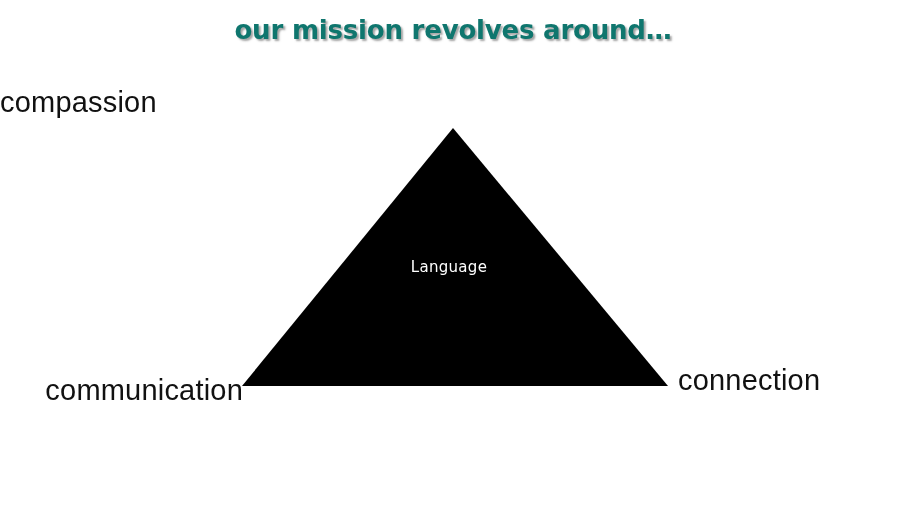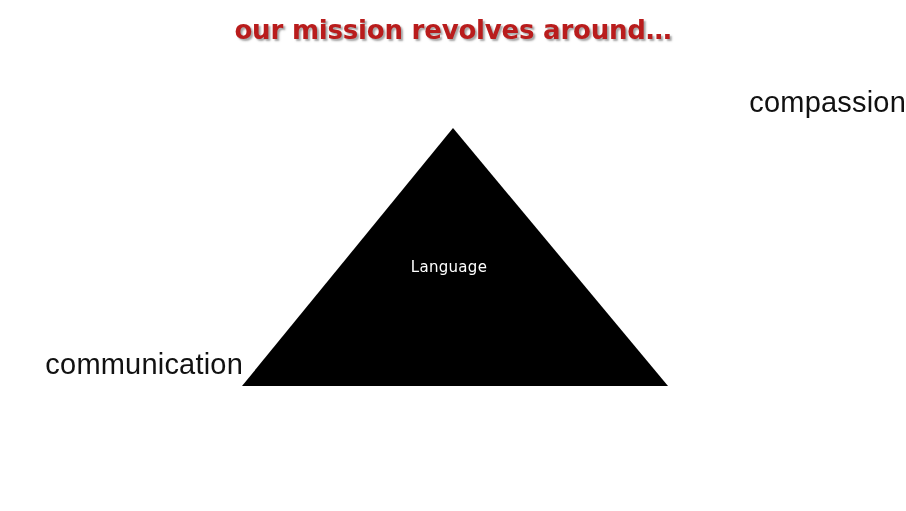--- a/index.html
+++ b/index.html
@@ -22,21 +22,21 @@
   .slide-title {
     position: absolute;
     left: 0;
     top: 14px;
     width: 906px;
     text-align: center;
     font-family: "DejaVu Sans", sans-serif;
     font-size: 26px;
     font-weight: 700;
     letter-spacing: -0.2px;
-    color: #b91c1c;
+    color: #0f766e;
     text-shadow: 2px 2px 2px rgba(90,90,90,0.55);
     white-space: nowrap;
     line-height: 1.25;
   }
 
   
   .vertex-label {
     position: absolute;
     font-family: "Liberation Sans", sans-serif;
     font-weight: 300;
@@ -44,26 +44,26 @@
     color: #111111;
     white-space: nowrap;
     line-height: 1;
     letter-spacing: 0.2px;
   }
   
   .label-top {
     left: 0;
     top: 88px;
     width: 906px;
-    text-align: right;
+    text-align: left;
   }
   
   .label-left {
     left: 0;
-    top: 350px;
+    top: 376px;
     width: 243px;
     text-align: right;
   }
   
   .label-right {
     left: 678px;
     top: 366px;
     text-align: left;
   }
 
@@ -110,14 +110,15 @@
   <div class="triangle-wrap">
     <svg viewBox="0 0 906 511" xmlns="http://www.w3.org/2000/svg" aria-hidden="true">
       <polygon points="453,128 668,386 242,386" fill="#000000"></polygon>
     </svg>
   </div>
 
   <div class="triangle-inner-label" style="color: rgb(255, 255, 255);">Language</div>
 
   <div class="vertex-label label-left" style="color: rgb(17, 17, 17);">communication</div>
 
+  <div class="vertex-label label-right" style="color: rgb(17, 17, 17);">connection</div>
 
 </div>
 
 </body></html>

